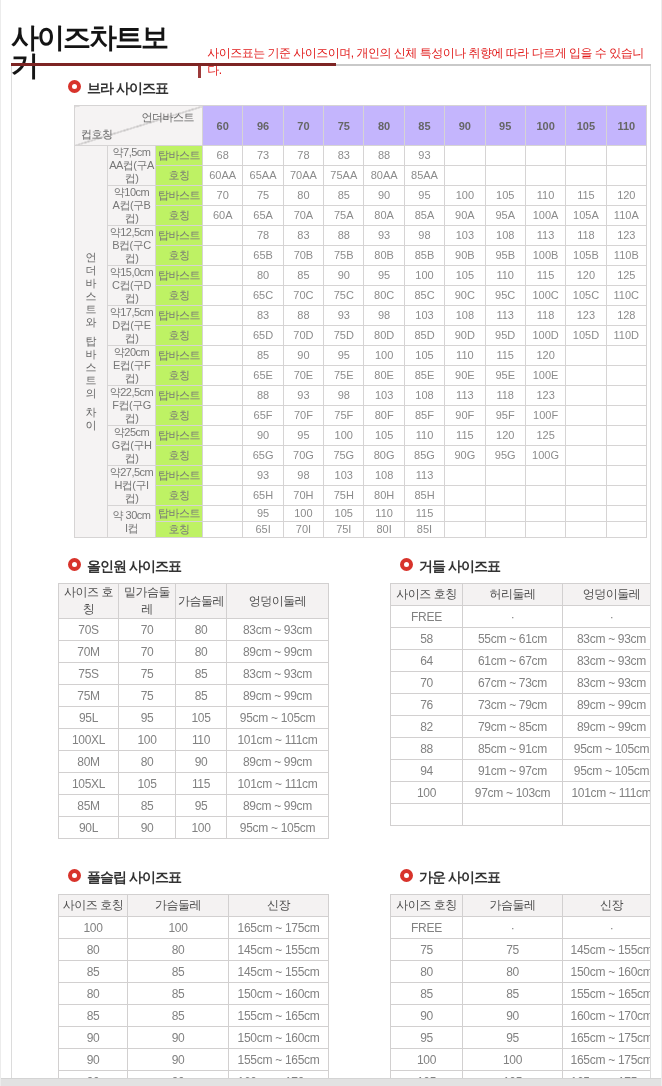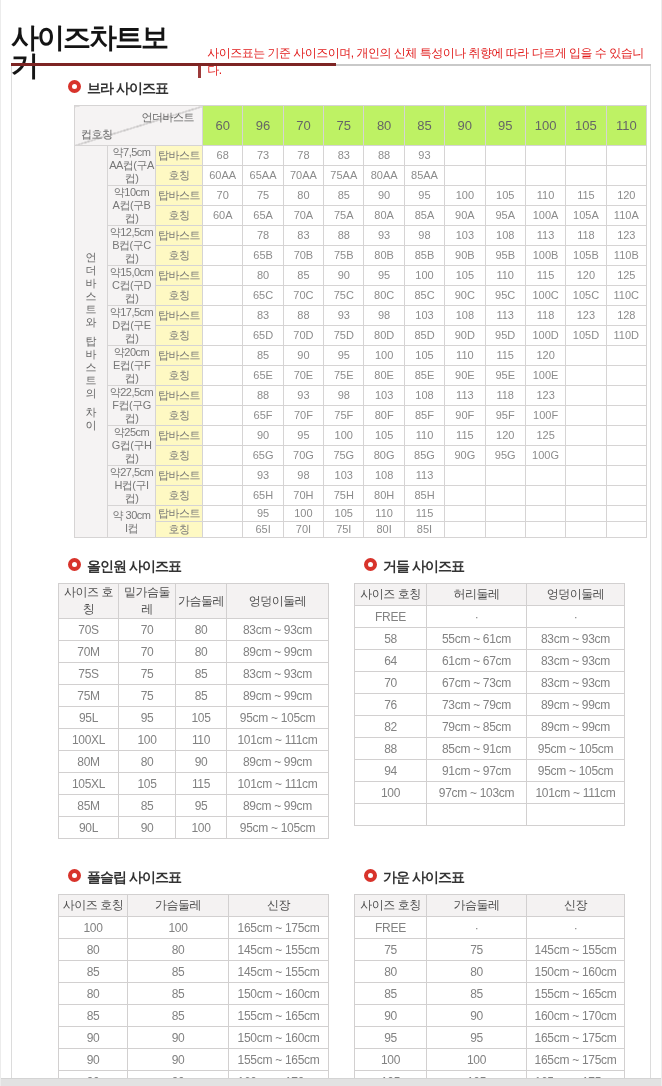--- a/index.html
+++ b/index.html
@@ -19,34 +19,34 @@
            border-left:1px solid #dcdcdc;border-right:1px solid #dcdcdc;padding-top:14px;overflow:hidden;box-sizing:border-box;}
   .bottom-bar{position:absolute;left:0;right:0;bottom:0;height:8px;background:#e2e2e2;border-top:1px solid #d4d4d4;box-sizing:border-box;}
   
   .sec-title{display:flex;padding-left:10px;margin:0 0 8px 46px;height:17px;}
   .bullet{display:inline-block;width:5px;height:5px;border:4px solid #d8332b;border-radius:50%;background:#fff;margin-right:6px;}
   .sec-title span.txt{font-size:14px;font-weight:bold;color:#333;letter-spacing:-1px;}
   
   .bra-wrap{margin-left:46px;padding-left:16px;}
   table.bra{width:573px;border-collapse:collapse;table-layout:fixed;font-size:11px;color:#8c8c8c;}
   table.bra th,table.bra td{border:1px solid #d6d4d4;text-align:center;padding:0;overflow:hidden;}
-  table.bra th.sz{height:39px;background:#bef264;font-weight:normal;font-size:13px;color:#666;}
+  table.bra th.sz{height:39px;background:#c4b5fd;font-weight:bold;font-size:11px;color:#666;}
   table.bra th.corner{position:relative;background-color:#f5f3f3;height:39px;
       background-image:linear-gradient(to bottom right,transparent calc(50% - 0.7px),#c8c6c6 calc(50% - 0.7px),#c8c6c6 calc(50% + 0.7px),transparent calc(50% + 0.7px));}
   .c-top{position:absolute;top:4px;right:8px;font-size:11px;font-weight:normal;color:#666;letter-spacing:-0.5px;}
   .c-bot{position:absolute;bottom:3px;left:6px;font-size:11px;font-weight:normal;color:#666;letter-spacing:-0.5px;}
   table.bra td{height:15px;line-height:15px;background:#fff;}
   table.bra td.side{background:#f5f3f3;vertical-align:middle;}
   .side-stack{display:flex;flex-direction:column;align-items:center;justify-content:center;height:100%;}
   .vch{font-size:11px;line-height:13px;color:#666;}
   .vsp{height:6px;}
   table.bra td.cup{background:#f5f3f3;color:#777;line-height:13px;letter-spacing:-0.5px;}
-  table.bra td.rowlbl{background:#fef9c3;color:#777;letter-spacing:-0.5px;}
+  table.bra td.rowlbl{background:#bef264;color:#777;letter-spacing:-0.5px;}
   
-  .twocol{display:flex;margin-left:46px;}
+  .twocol{display:flex;margin-left:46px;gap:36px;}
   .col{width:270px;}
   .col + .col{margin-left:26px;}
   .sec2{margin-top:20px;}
   .sec3{margin-top:30px;}
   .twocol .sec-title{margin-left:0;}
   table.small{width:270px;border-collapse:collapse;table-layout:fixed;font-size:12px;}
   table.small th,table.small td{border:1px solid #d2d0d0;text-align:center;height:21px;padding:0;overflow:hidden;}
   table.small th{background:#f4f2f2;font-weight:normal;color:#4f4f4f;letter-spacing:-0.5px;}
   table.small td{background:#fff;color:#828282;letter-spacing:-0.3px;}
 </style>

